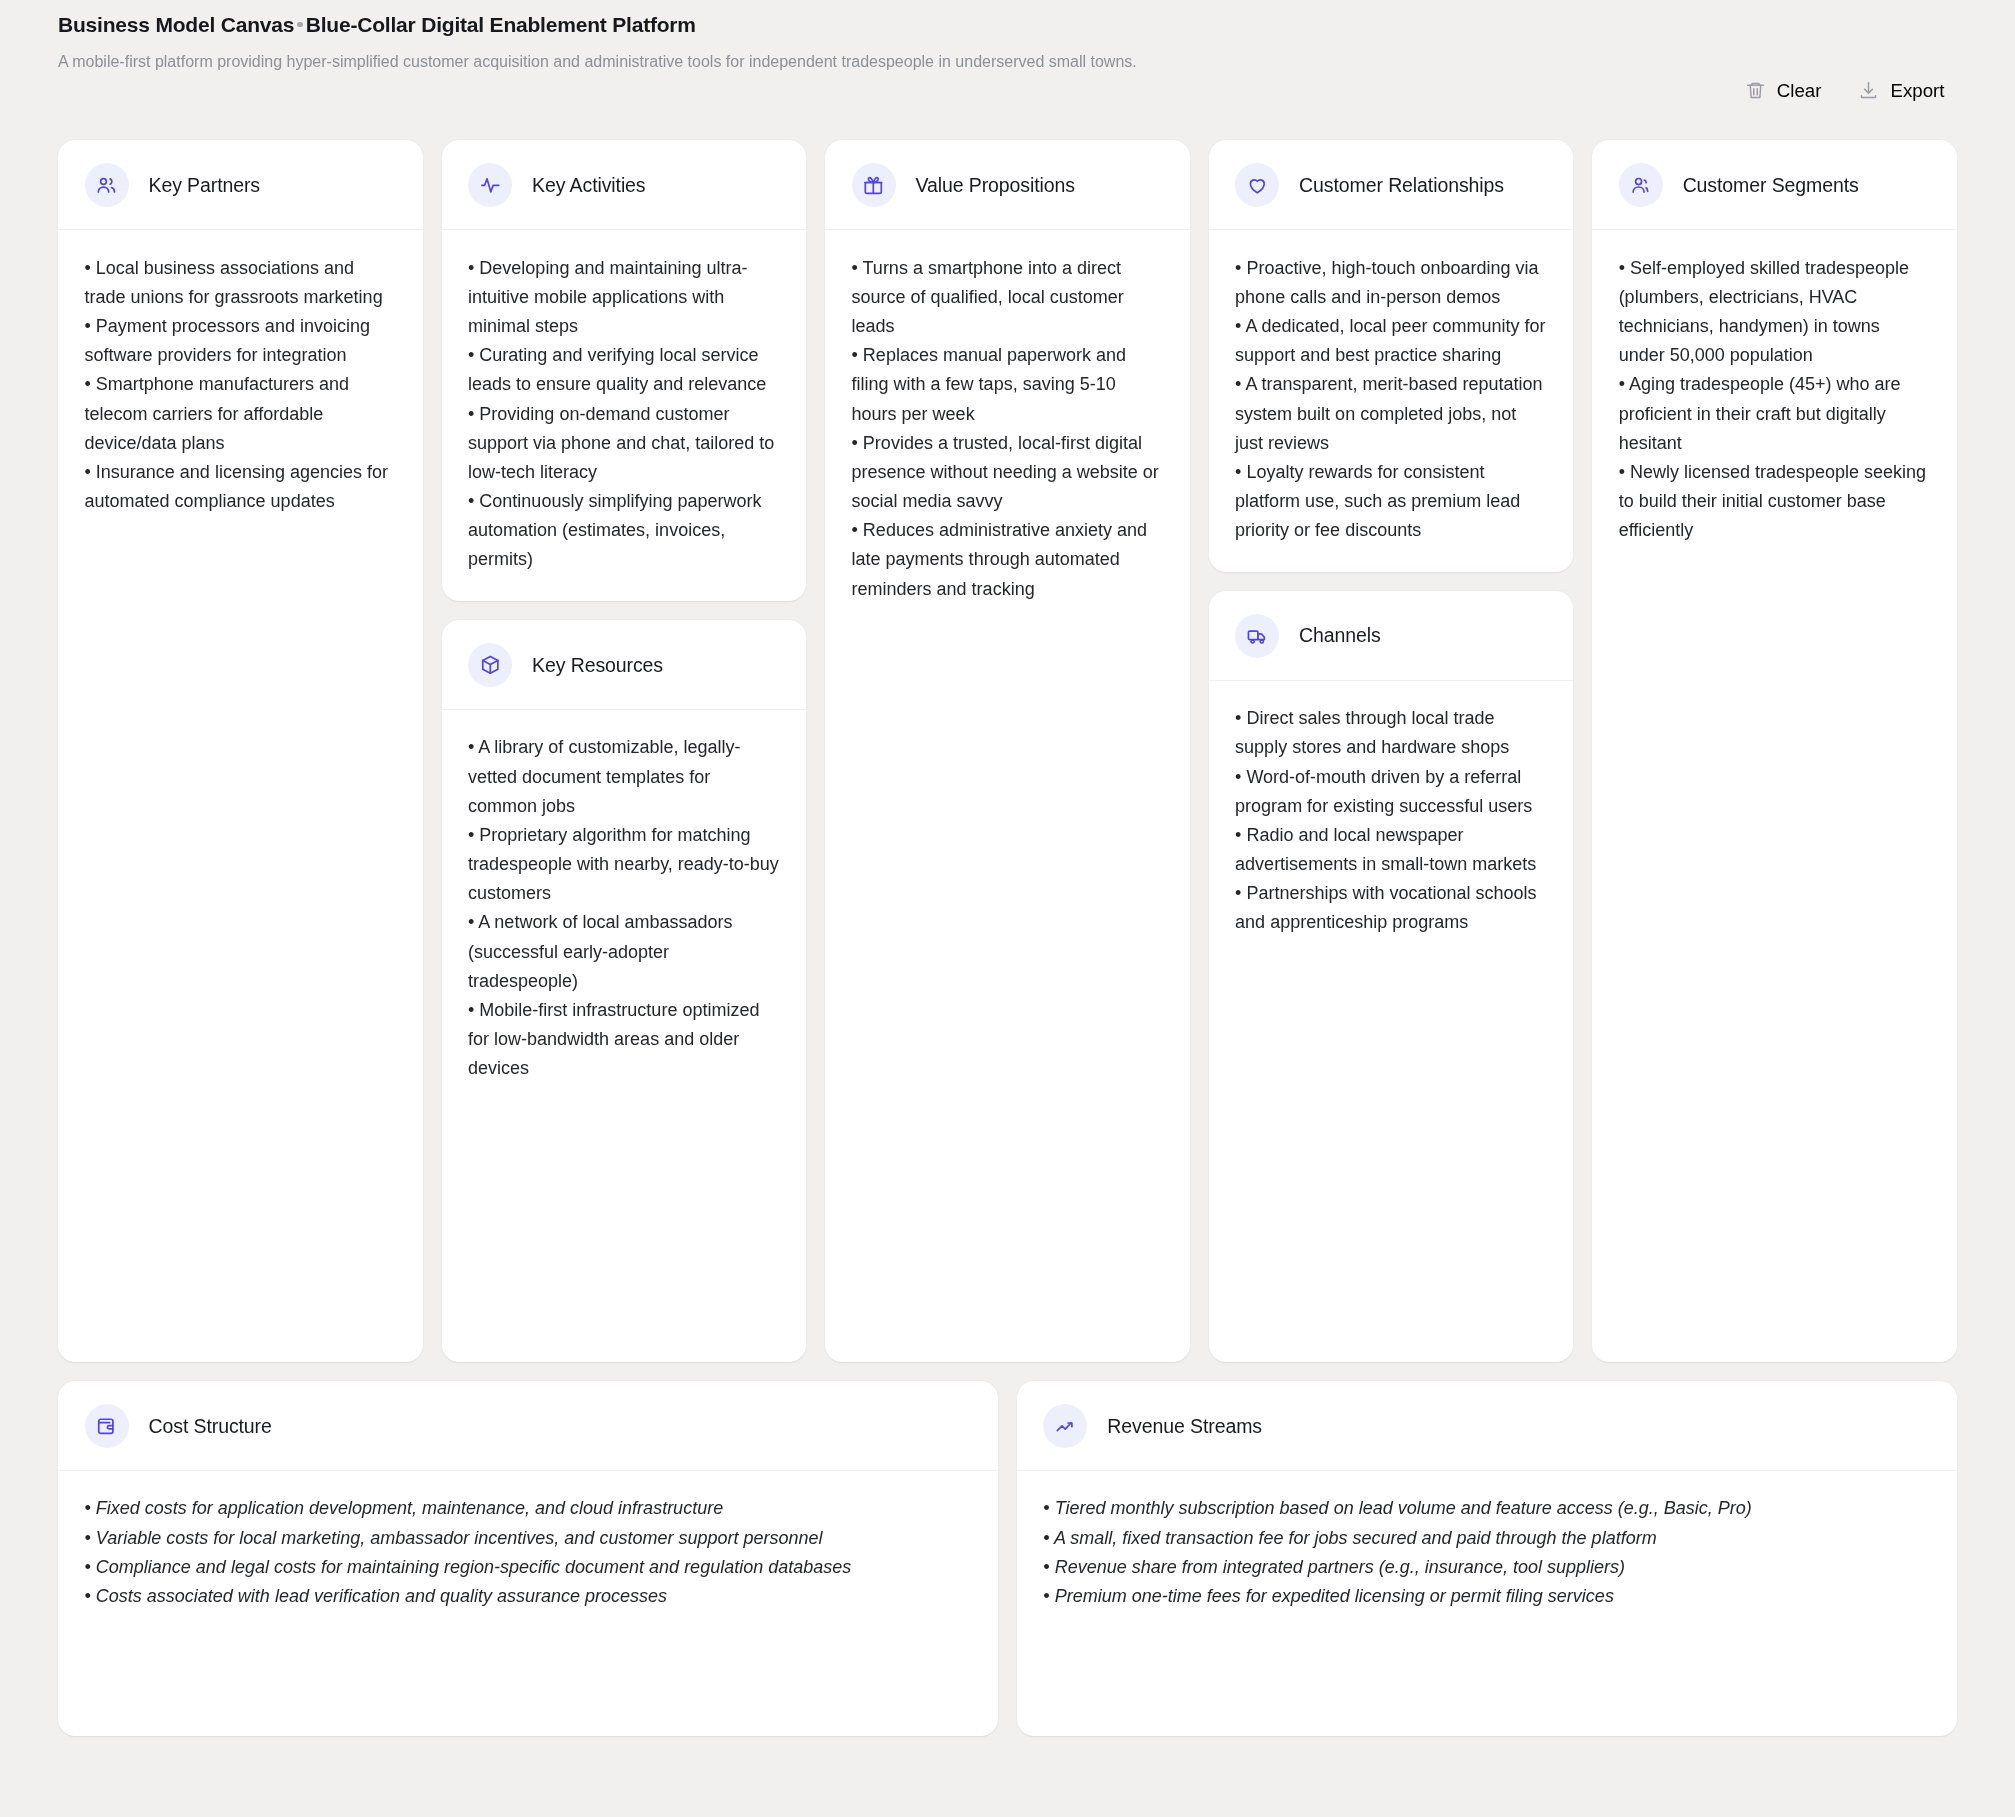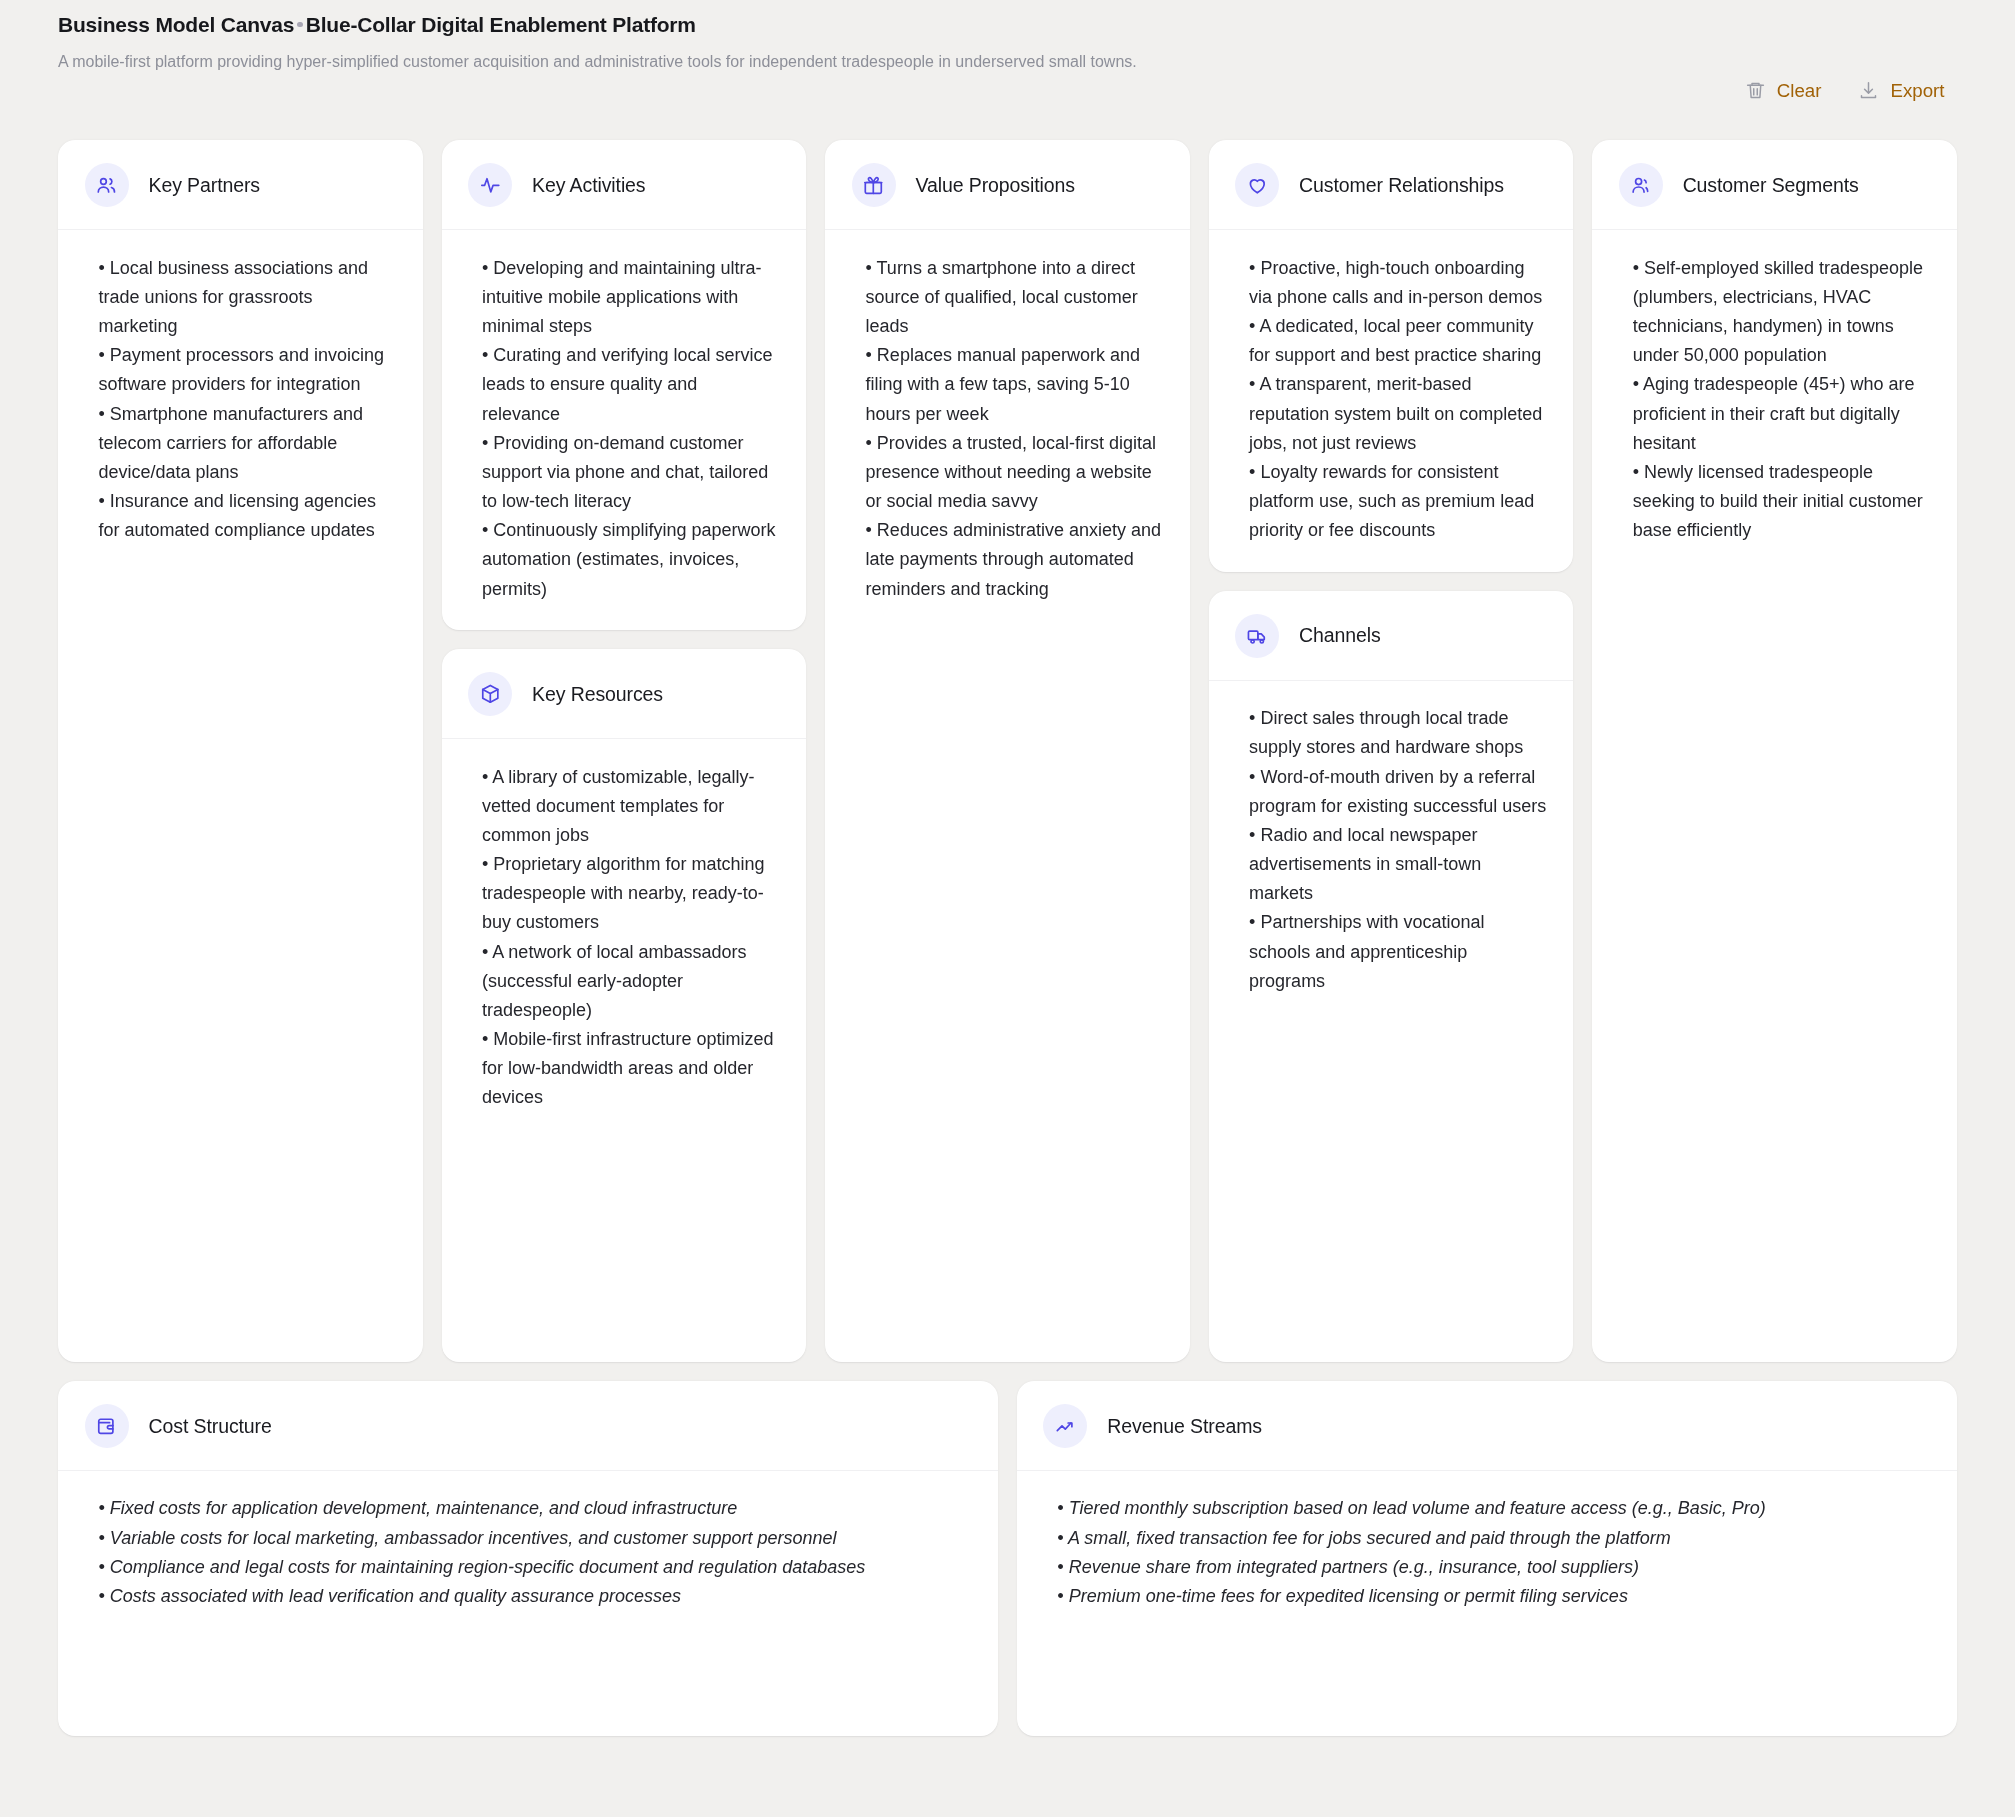--- a/index.html
+++ b/index.html
@@ -59,21 +59,21 @@
     display: flex;
     align-items: center;
     gap: 37px;
     padding-top: 67px;
     padding-right: 12.5px;
   }
   .action-btn {
     display: flex;
     align-items: center;
     gap: 11px;
-    color: #a16207;
+    color: #000000;
     font-size: 18.7px;
     cursor: pointer;
     background: none;
     border: none;
     font-family: inherit;
   }
   .action-btn svg { display: block; }
 
   
   .canvas {
@@ -126,21 +126,21 @@
     white-space: nowrap;
   }
 
   .card-body {
     padding: 23.4px 26.5px 26.5px 26.5px;
     font-size: 18px;
     line-height: 1.62;
     color: #25262c;
     flex: 1 1 auto;
   }
-  .bullet { display: block; margin-left: 14px; }
+  .bullet { display: block; }
 
   
   .bottom-row {
     display: flex;
     gap: 18.7px;
     margin-top: 18.7px;
     height: 355px;
   }
   .bottom-row .card { flex: 1 1 0; }
   .bottom-row .card-body { padding-top: 23.4px; font-style: italic; }

